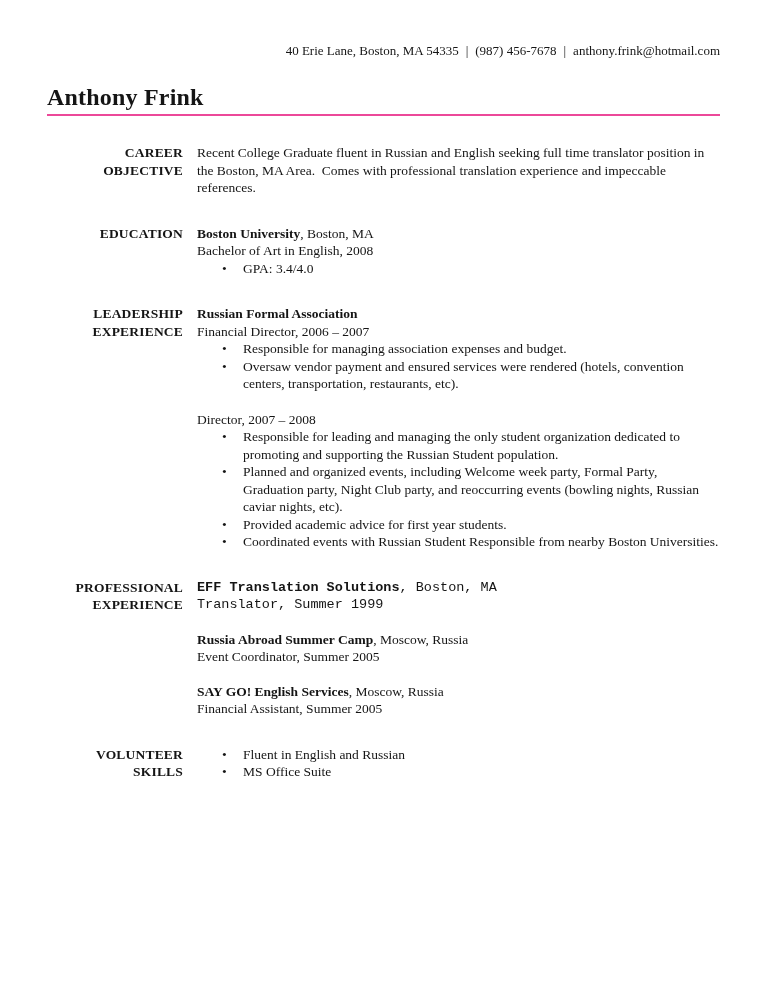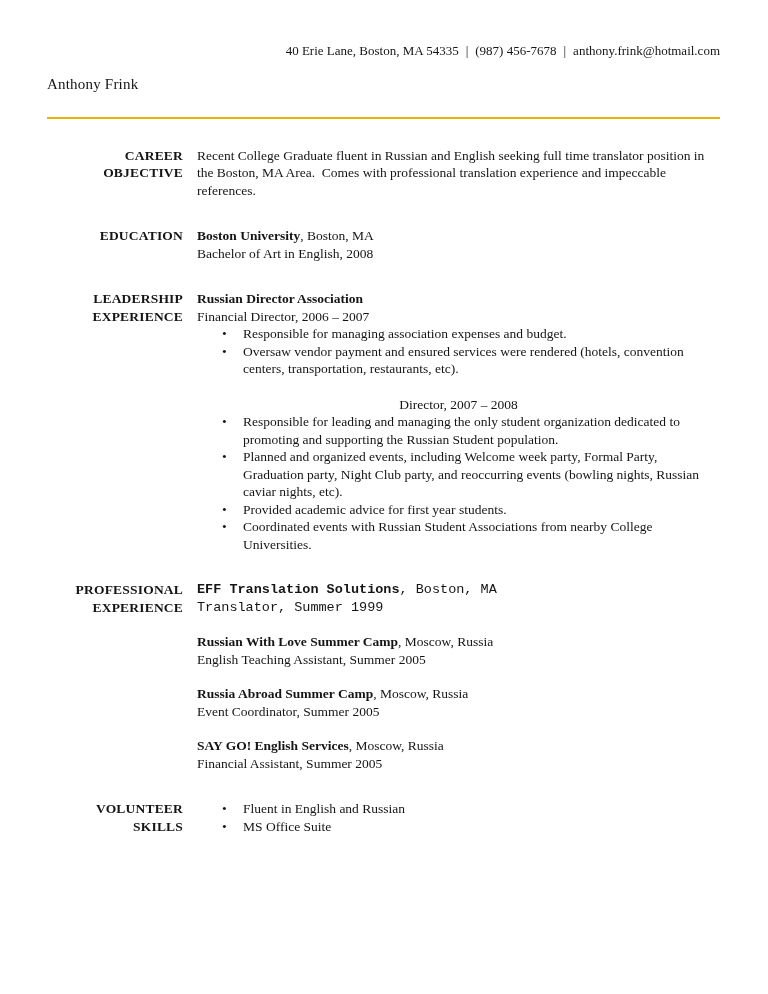--- a/index.html
+++ b/index.html
@@ -14,28 +14,28 @@
     color: #151515;
     padding: 42px 48px 40px 47px;
   }
   .contact-line {
     text-align: right;
     font-size: 13px;
     white-space: nowrap;
   }
   .contact-line .sep { margin: 0 7px; }
   header.page-header {
-    border-bottom: 2px solid #eab308;
-    padding-bottom: 24px;
+    border-bottom: 2px solid #ec4899;
+    padding-bottom: 3px;
   }
   h1.name {
-    font-size: 15px;
+    font-size: 24px;
     line-height: 1.15;
-    font-weight: normal;
-    margin-top: 16px;
+    font-weight: bold;
+    margin-top: 24px;
     letter-spacing: 0.2px;
   }
   section.row {
     display: grid;
     grid-template-columns: 136px 1fr;
     column-gap: 14px;
     margin-top: 28px;
     align-items: start;
   }
   section.row.first { }
@@ -48,21 +48,21 @@
   ul.bullets {
     list-style: none;
     padding-left: 46px;
   }
   ul.bullets li { position: relative; }
   ul.bullets li::before {
     content: "\2022";
     position: absolute;
     left: -21px;
   }
-  .sub-block { margin-top: 18px; text-align: center; }
+  .sub-block { margin-top: 18px; }
   .job { margin-top: 17px; }
   .job.first-job { margin-top: 0; font-family: Liberation Mono, monospace; }
 </style>
 </head>
 <body>
 
 <div>
 
   <header class="page-header">
     <div class="contact-line">
@@ -76,55 +76,54 @@
     <div class="content">
       <p>Recent College Graduate fluent in Russian and English seeking full time translator position in the Boston, MA Area.&nbsp; Comes with professional translation experience and impeccable references.</p>
     </div>
   </section>
 
   <section class="row">
     <div class="label">EDUCATION</div>
     <div class="content">
       <p><span class="b">Boston University</span><span>, Boston, MA</span></p>
       <p>Bachelor of Art in English, 2008</p>
+      <ul class="bullets">
+        <li>GPA: 3.4/4.0</li>
+      </ul>
     </div>
   </section>
 
   <section class="row">
     <div class="label">LEADERSHIP EXPERIENCE</div>
     <div class="content">
-      <p><span class="b">Russian Director Association</span></p>
+      <p><span class="b">Russian Formal Association</span></p>
       <p>Financial Director, 2006 – 2007</p>
       <ul class="bullets">
         <li>Responsible for managing association expenses and budget.</li>
         <li>Oversaw vendor payment and ensured services were rendered (hotels, convention centers, transportation, restaurants, etc).</li>
       </ul>
       <p class="sub-block">Director, 2007 – 2008</p>
       <ul class="bullets">
         <li>Responsible for leading and managing the only student organization dedicated to promoting and supporting the Russian Student population.</li>
         <li>Planned and organized events, including Welcome week party, Formal Party, Graduation party, Night Club party, and reoccurring events (bowling nights, Russian caviar nights, etc).</li>
         <li>Provided academic advice for first year students.</li>
-        <li>Coordinated events with Russian Student Associations from nearby College Universities.</li>
+        <li>Coordinated events with Russian Student Responsible from nearby Boston Universities.</li>
       </ul>
     </div>
   </section>
 
   <section class="row">
     <div class="label">PROFESSIONAL EXPERIENCE</div>
     <div class="content">
 
       <div class="job first-job">
         <p><span class="b">EFF Translation Solutions</span><span>, Boston, MA</span></p>
         <p>Translator, Summer 1999</p>
       </div>
 
-      <div class="job">
-        <p><span class="b">Russian With Love Summer Camp</span><span>, Moscow, Russia</span></p>
-        <p>English Teaching Assistant, Summer 2005</p>
-      </div>
 
       <div class="job">
         <p><span class="b">Russia Abroad Summer Camp</span><span>, Moscow, Russia</span></p>
         <p>Event Coordinator, Summer 2005</p>
       </div>
 
       <div class="job">
         <p><span class="b">SAY GO! English Services</span><span>, Moscow, Russia</span></p>
         <p>Financial Assistant, Summer 2005</p>
       </div>

